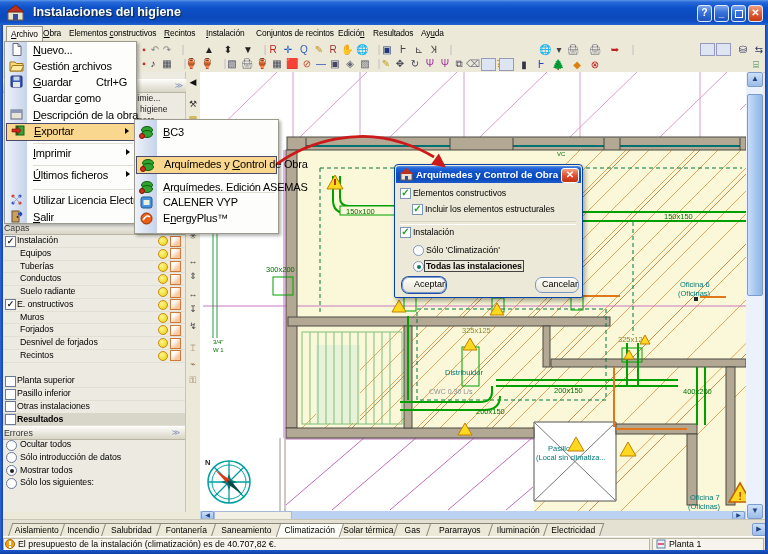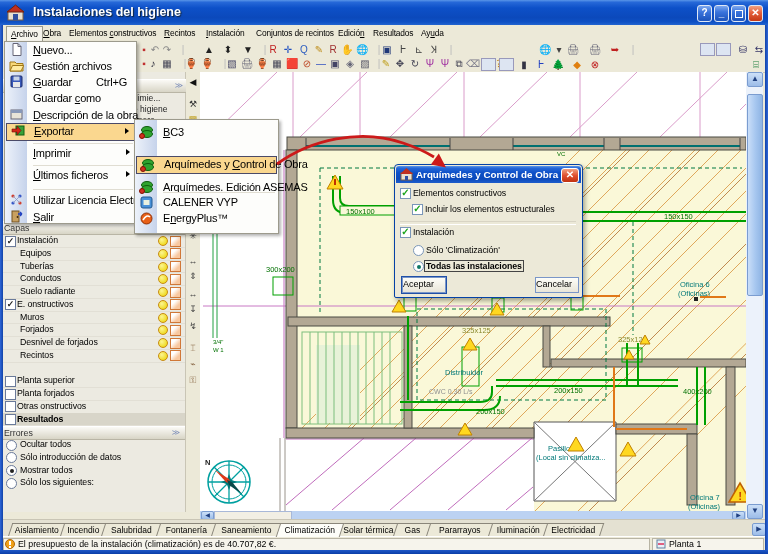--- a/index.html
+++ b/index.html
@@ -54,21 +54,21 @@
 .mitem .lbl{position:absolute;left:27px;top:0}
 .mitem .mic{position:absolute;left:3px;top:1px;width:15px;height:13px;font-size:10px;line-height:13px;text-align:center}
 .mitem.hl{background:#FAD78F;border:1px solid #4A4A68;line-height:14px}
 .msep{position:absolute;left:28px;right:3px;height:1px;background:#E0DDD2}
 .marrow{position:absolute;right:5px;top:4px;width:0;height:0;border-left:4px solid #000;border-top:3.5px solid transparent;border-bottom:3.5px solid transparent}
 
 #dlg{left:394px;top:164px;width:187px;height:132px;background:#ECE9D8;border:1px solid #0442A6;border-radius:4px 4px 2px 2px;box-shadow:2px 3px 5px rgba(0,0,0,.35)}
 #dlgtitle{position:absolute;left:1px;top:1px;right:1px;height:17px;border-radius:3px 3px 0 0;background:linear-gradient(180deg,#5A96E8 0%,#2668D8 12%,#0D50C8 40%,#0B49BB 75%,#1C5CCC 100%);color:#fff;font-weight:bold;font-size:9.8px;line-height:17px;white-space:nowrap}
 .dcb{position:absolute;width:9px;height:9px;background:#fff;border:1px solid #7A96B8;color:#1CA51C;font-size:10px;line-height:8px;text-align:center;font-weight:bold}
 .dtxt{position:absolute;font-size:8.8px;letter-spacing:-0.1px;color:#000;white-space:nowrap}
-.dbtn{position:absolute;width:42px;height:14px;background:linear-gradient(180deg,#FDFDF8,#E8E5D8);border:1px solid #7A96C8;border-radius:0;font-size:9px;text-align:left;line-height:13px}
+.dbtn{position:absolute;width:42px;height:14px;background:linear-gradient(180deg,#FDFDF8,#E8E5D8);border:1px solid #7A96C8;border-radius:7px;font-size:9px;text-align:right;line-height:13px}
 </style></head>
 <body>
 <div id="win">
 
 <div id="title" class="abs">
  <svg class="abs" style="left:7px;top:4px" width="17" height="17" viewBox="0 0 17 17">
         <rect x="1" y="7" width="15" height="9" fill="#E8E0D0" stroke="#806040"></rect>
         <polygon points="0,8 8.5,1 17,8" fill="#C03020" stroke="#702010"></polygon>
         <rect x="6" y="10" width="5" height="6" fill="#3050A0"></rect>
       </svg>
@@ -221,25 +221,25 @@
         <span class="t2">Recintos</span>
         <span class="ycir"></span>
         <span class="cube"></span>
       </div>
       <div class="prow" style="top:302.25px">
         <span class="cbx"></span>
         <span class="t1">Planta superior</span>
       </div>
       <div class="prow" style="top:315px">
         <span class="cbx"></span>
-        <span class="t1">Planta forjados</span>
+        <span class="t1">Pasillo inferior</span>
       </div>
       <div class="prow" style="top:327.75px">
         <span class="cbx"></span>
-        <span class="t1">Otras onstructivos</span>
+        <span class="t1">Otras instalaciones</span>
       </div>
       <div class="prow" style="top:340.5px;background:#D8D5C9;font-weight:bold">
         <span class="cbx"></span>
         <span class="t1">Resultados</span>
       </div>
       <div class="phead" style="top:354px">Errores<span class="chev">≫</span></div>
       <div class="prow" style="top:366px;border-bottom:none">
         <span class="rad"></span>
         <span style="position:absolute;left:20px">Ocultar todos</span>
       </div>

